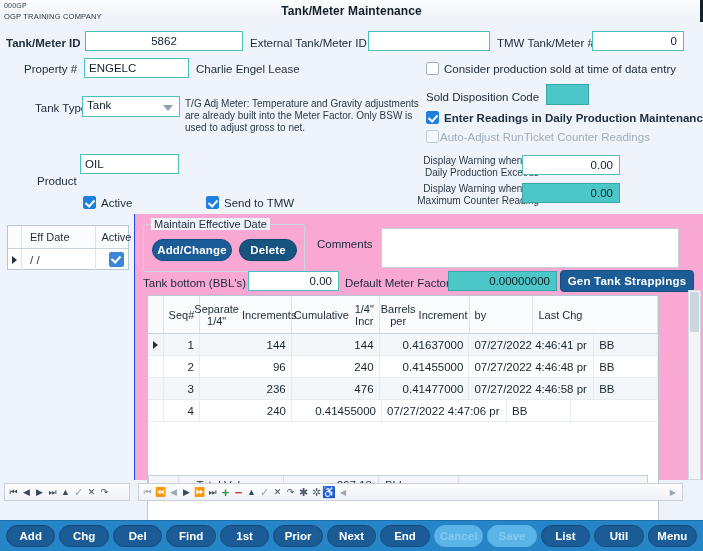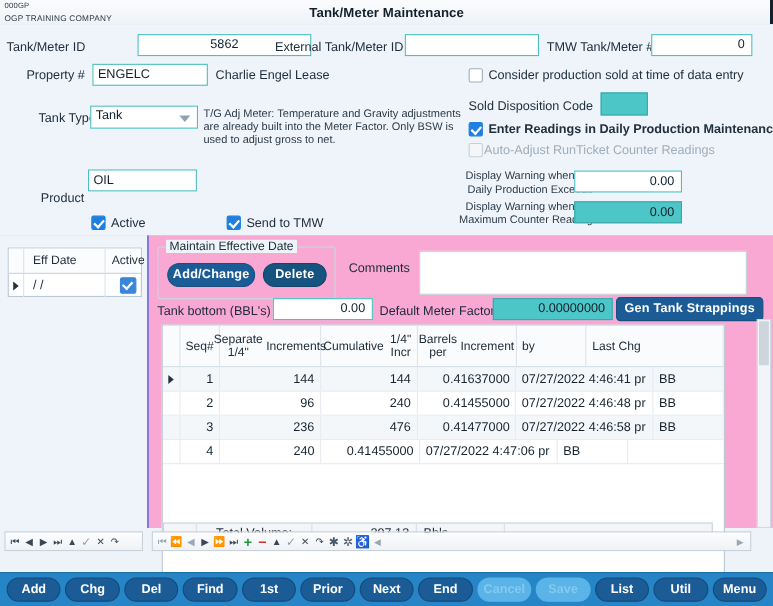--- a/index.html
+++ b/index.html
@@ -214,22 +214,22 @@
     <div class="brand">
       <div class="b1">000GP</div>
       <div class="b2">OGP TRAINING COMPANY</div>
     </div>
     <div class="win-title">Tank/Meter Maintenance</div>
     <div class="tb-dark"></div>
   </div>
 
   <div class="panel">
 
-    <label class="lbl" style="left:6px;top:15px;">Tank/Meter ID</label>
-    <input class="fld center" style="left: 85px; top: 9px; width: 158px; height: 20px; margin-left: 40px;" value="5862">
+    <label class="lbl" style="left:6px;top:15px;font-weight:bold;">Tank/Meter ID</label>
+    <input class="fld center" style="left: 85px; top: 9px; width: 158px; height: 20px;" value="5862">
 
     <label class="lbl" style="left:250px;top:15px;">External Tank/Meter ID</label>
     <input class="fld" style="left: 368px; top: 9px; width: 122px; height: 20px;" value="">
 
     <label class="lbl" style="left:497px;top:15px;">TMW Tank/Meter #</label>
     <input class="fld right" style="left: 592px; top: 9px; width: 92px; height: 20px;" value="0">
 
     <label class="lbl" style="left:24px;top:41px;">Property #</label>
     <input class="fld" style="left: 84px; top: 36px; width: 105px; height: 20px;" value="ENGELC">
     <div class="note" style="left:196px;top:41px;">Charlie Engel Lease</div>

